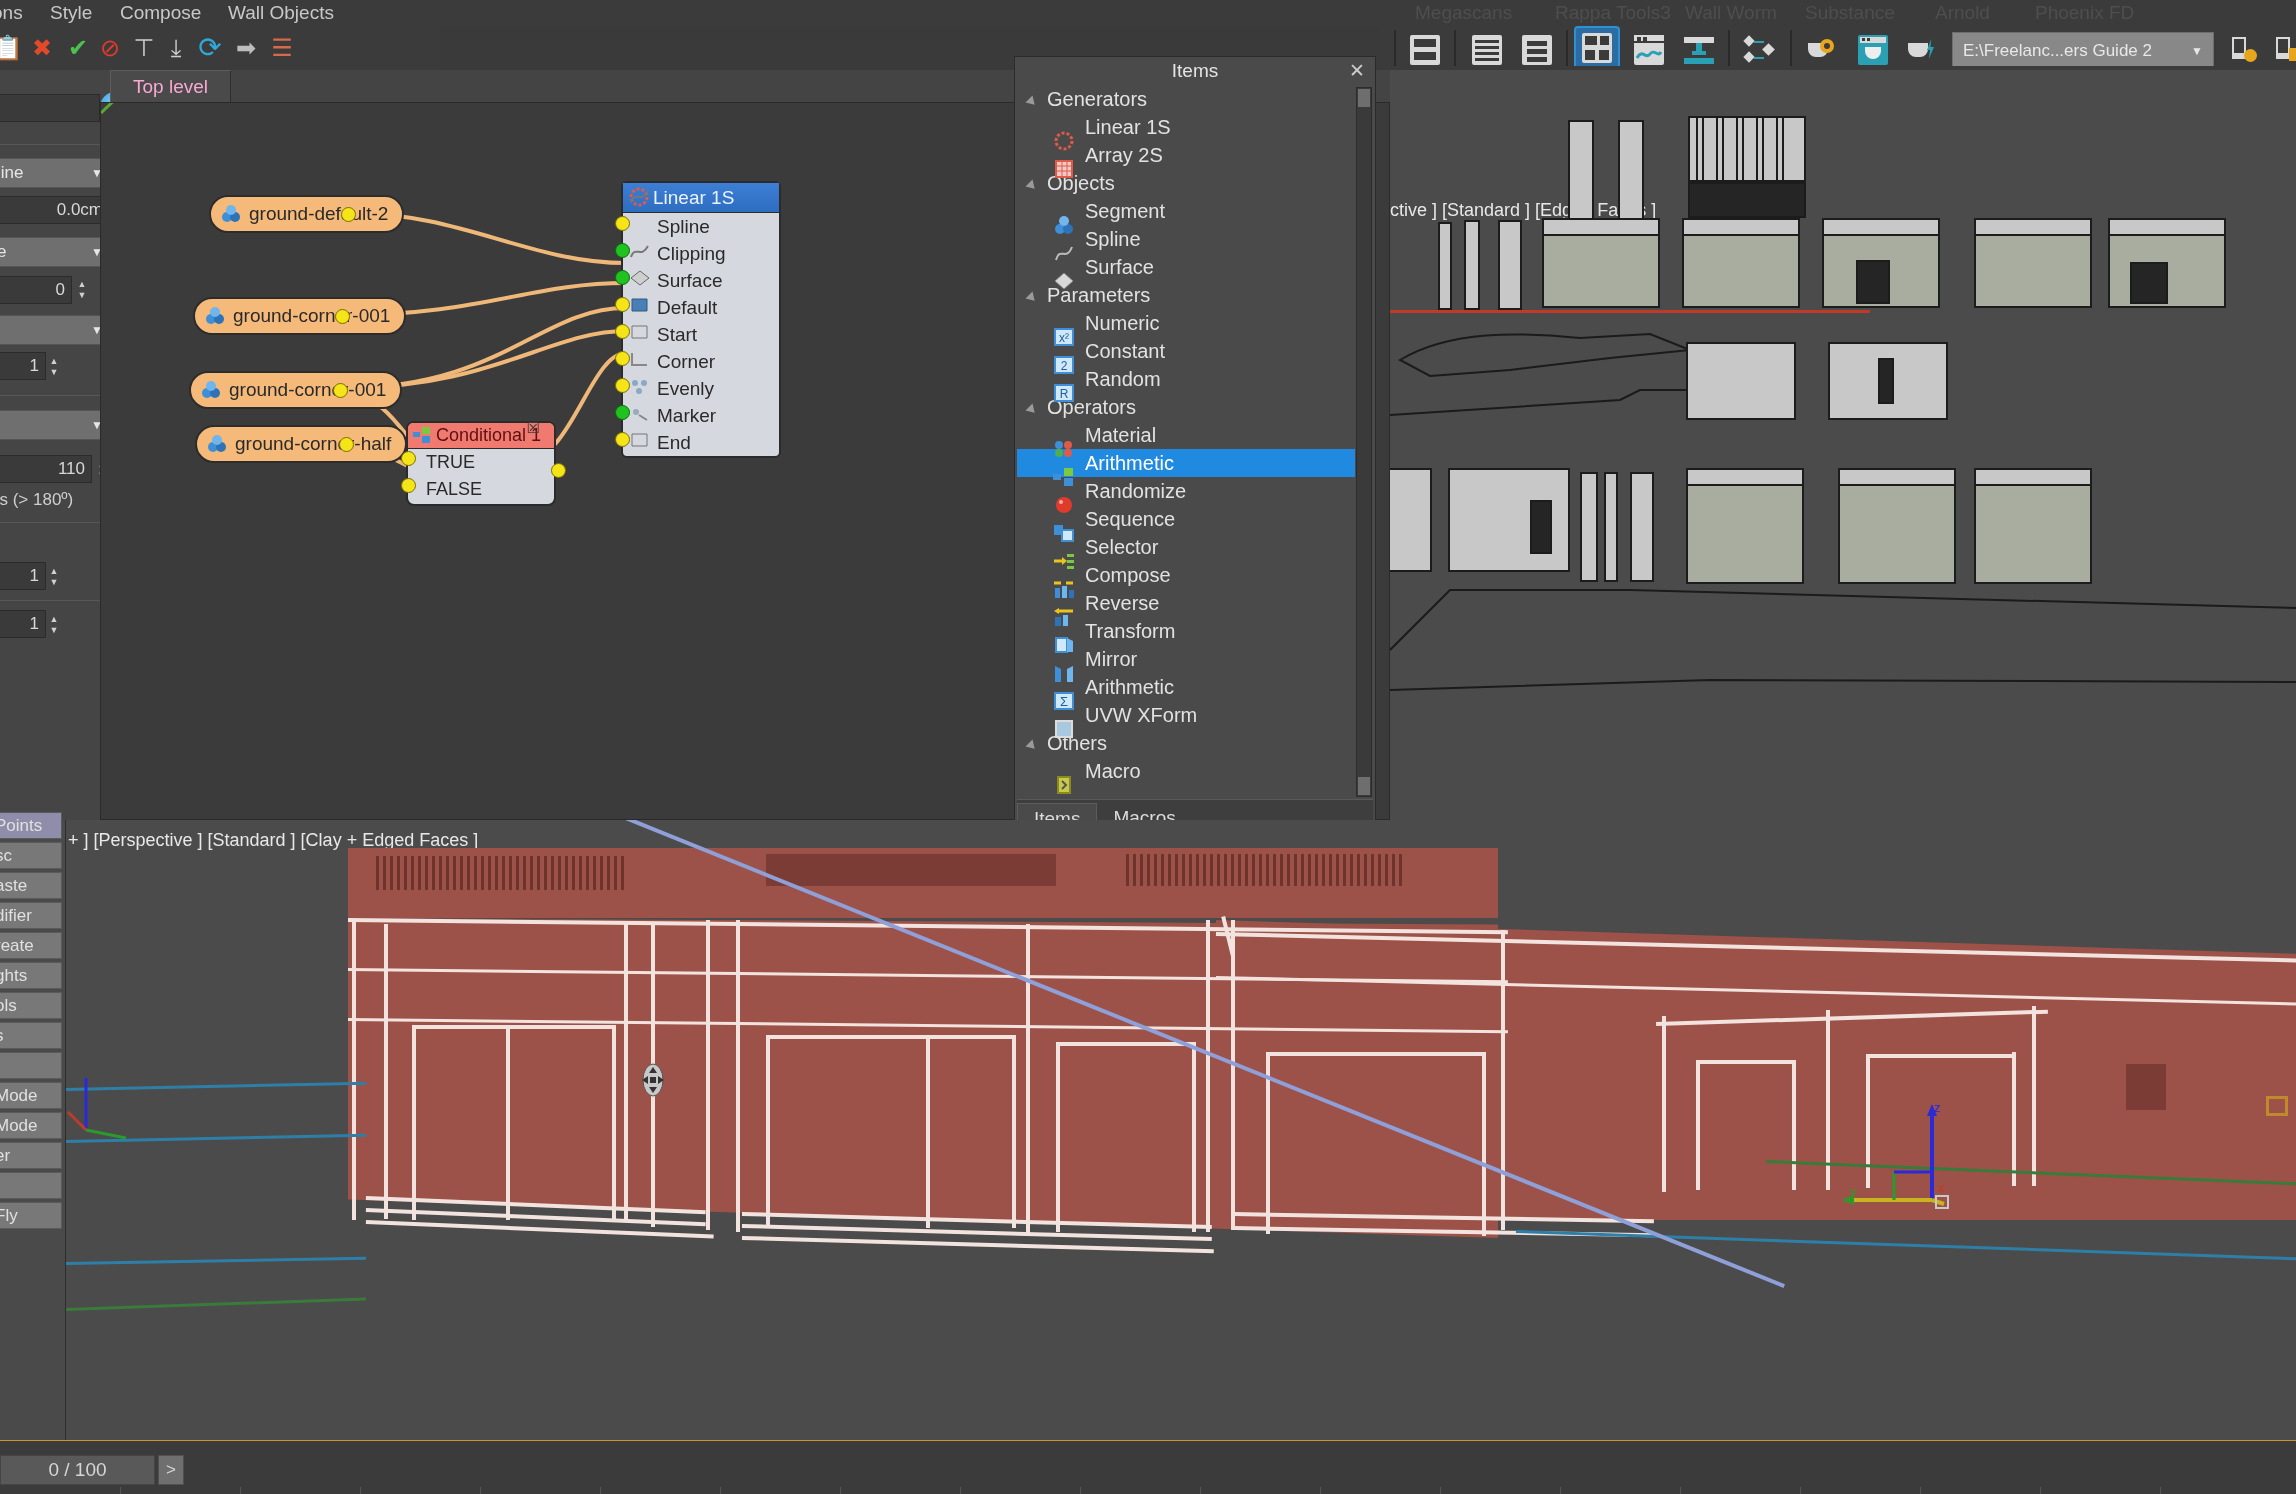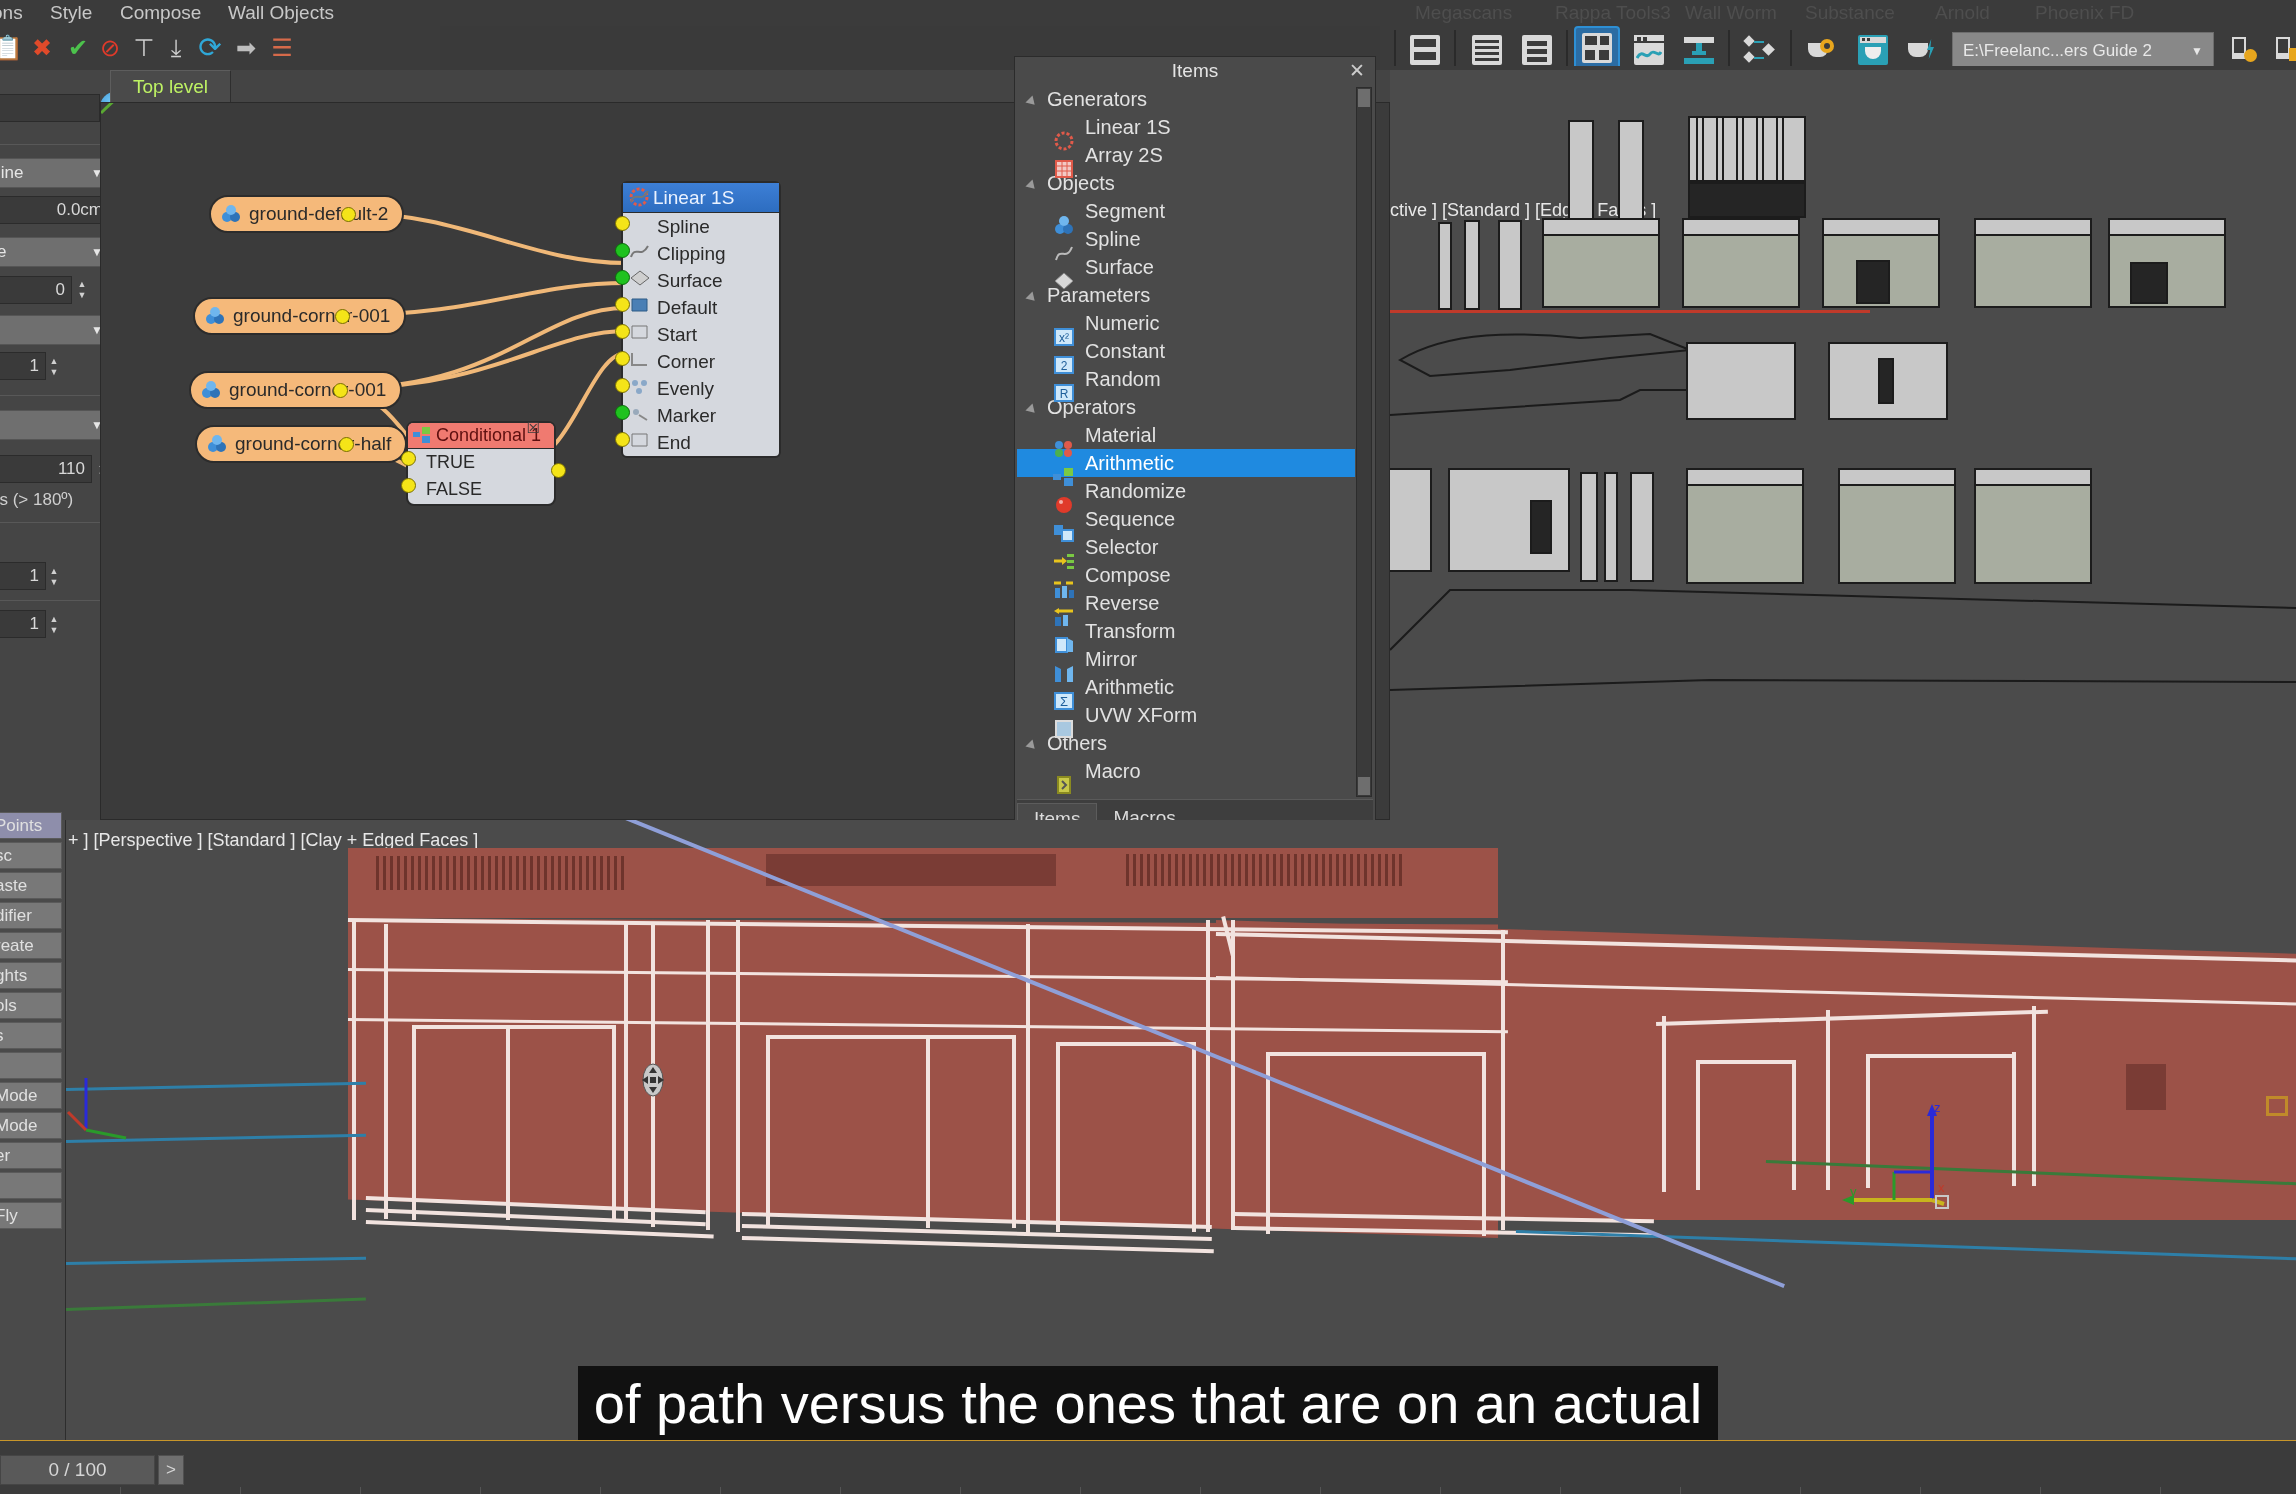--- a/index.html
+++ b/index.html
@@ -93,21 +93,21 @@
   .max-btn.hl { background: #8e8eab; }
 
   
   .node-canvas {
     position: absolute; left: 150px; top: 100px;
     width: 1240px; height: 720px; background: #3b3b3b;
     border: 1px solid #2a2a2a;
   }
   .tablevel {
     position: absolute; left: 150px; top: 70px; height: 32px;
-    background: #4a4a4a; color: #bef264; font-size: 19px;
+    background: #4a4a4a; color: #f9a8d4; font-size: 19px;
     display: flex; align-items: center; padding: 16px 22px;
     border-top: 1px solid #5d5d5d; border-left: 1px solid #5d5d5d;
     border-right: 1px solid #2e2e2e;
   }
   .seg-node {
     position: absolute; height: 38px; background: #f5b97a;
     border: 2px solid #2c2c2c; border-radius: 19px;
     display: flex; align-items: center; padding: 0 14px 0 10px;
     color: #2a2a2a; font-size: 19px; white-space: nowrap;
   }
@@ -1121,23 +1121,20 @@
         <line x1="20" y1="70" x2="20" y2="18" stroke="#2a2ad8" stroke-width="3"></line>
         <line x1="20" y1="70" x2="60" y2="78" stroke="#2a9a2a" stroke-width="3"></line>
         <line x1="20" y1="70" x2="2" y2="52" stroke="#c03a2a" stroke-width="3"></line>
       </svg>
     </div>
 
     <div style="position:absolute; left:2200px; top:276px; width:22px; height:20px; border:3px solid #c08a2a;"></div>
   </div>
 
   <div class="subs">
-    <div class="sub-wrap">
-      <div class="sub-line">of path versus the ones that are on an actual</div>
-    </div>
   </div>
 
   <div class="statusbar">
     <div class="frame-field">0 / 100</div>
     <div class="frame-next">&gt;</div>
     <div class="ticks">
       <div class="tick" style="left:120px;"></div>
         <div class="tick" style="left:240px;"></div>
       <div class="tick" style="left:360px;"></div>
         <div class="tick" style="left:480px;"></div>

